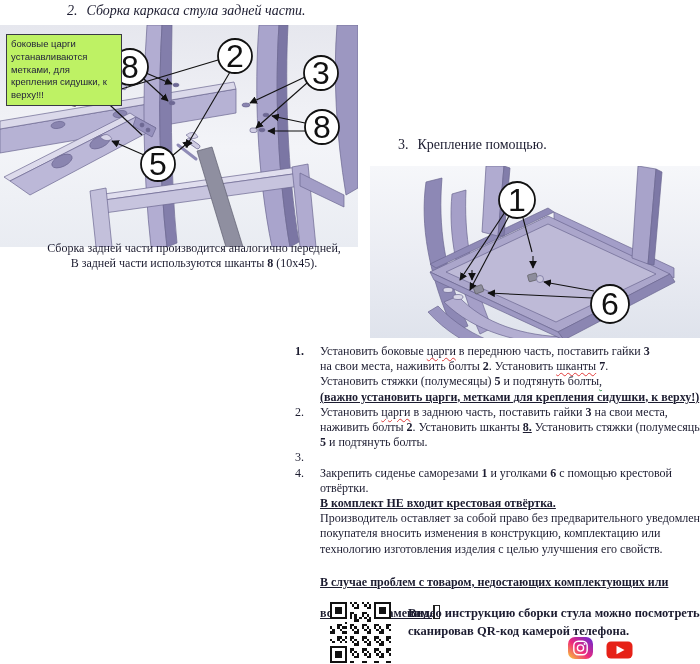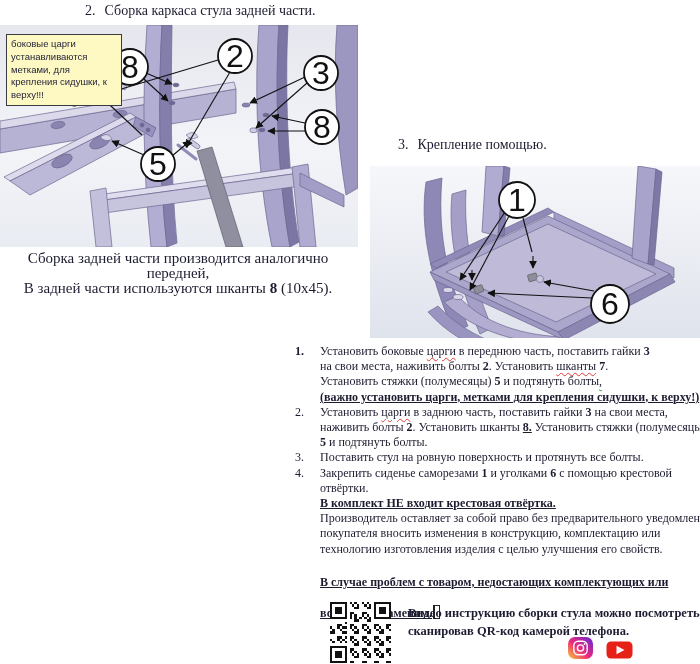--- a/index.html
+++ b/index.html
@@ -6,29 +6,29 @@
   body{width:700px;height:664px;background:#fff;overflow:hidden;position:relative;
        font-family:"Liberation Serif","DejaVu Serif",serif;color:#1c1c30;}
   .abs{position:absolute;}
   
   .sec-title{font-size:14px;white-space:nowrap;}
   .sec-title .tnum{margin-right:9px;}
   
   .diag{position:absolute;}
   .diag svg{display:block;}
   .d1bgc{background:linear-gradient(180deg,#e6e7ee 0%,#f3f4f8 55%,#e9ecf2 100%);}
-  .notebox{position:absolute;left:6px;top:34px;width:106px;background:#fef9c3;
+  .notebox{position:absolute;left:6px;top:34px;width:106px;background:#bef264;
            border:1px solid #3a3a45;padding:3px 4px;font-family:"Liberation Sans",sans-serif;
            font-size:9.5px;line-height:12.8px;color:#23233a;}
   .co{fill:#fff;stroke:#111;stroke-width:1.8;}
   .cot{font-family:"Liberation Sans",sans-serif;font-size:32px;fill:#111;text-anchor:middle;}
   .lead{stroke:#111;stroke-width:1.1;fill:none;}
   
-  .backnote{position:absolute;left:0;top:251px;width:356px;text-align:center;
-            font-size:15px;line-height:15px;}
+  .backnote{position:absolute;left:0;top:241px;width:356px;text-align:center;
+            font-size:12px;line-height:15px;padding-left:16px;}
   
   .instructions{position:absolute;left:293px;top:344px;width:407px;font-size:12px;line-height:15.2px;}
   .li{display:flex;}
   .li .num{width:27px;flex:0 0 27px;padding-left:2px;box-sizing:border-box;}
   .li:first-child .num{font-weight:bold;}
   .li .txt{white-space:nowrap;}
   .b{font-weight:bold;}
   .u{text-decoration:underline;text-decoration-thickness:1px;}
   .wavy-red{text-decoration-line:underline;text-decoration-style:wavy;text-decoration-color:#e03a3a;text-decoration-thickness:1px;text-underline-offset:2px;}
   .wavy-green{text-decoration-line:underline;text-decoration-style:wavy;text-decoration-color:#2e9e4f;text-decoration-thickness:1px;text-underline-offset:2px;}
@@ -37,21 +37,21 @@
               margin-left:1px;vertical-align:-2px;}
   
   .qr{position:absolute;left:330px;top:602px;}
   .vtext{position:absolute;left:408px;top:604px;font-weight:bold;font-size:12.5px;line-height:18px;white-space:nowrap;}
   .ig{position:absolute;left:567px;top:636px;width:27px;height:24px;cursor:pointer;}
   .yt{position:absolute;left:606px;top:641px;width:27px;height:18px;cursor:pointer;}
 </style>
 </head>
 <body>
 
-<div class="abs sec-title" style="left:85px;top:3px;">
+<div class="abs sec-title" style="left:67px;top:3px;font-style:italic;">
   <span class="tnum">2.</span><span>Сборка каркаса стула задней части.</span>
 </div>
 
 <div class="diag d1bgc" style="left:0;top:25px;width:358px;height:222px;">
   <svg width="358" height="222" viewBox="0 0 358 222">
     <defs>
       <marker id="ar1" viewBox="0 0 10 10" refX="9" refY="5" markerWidth="7" markerHeight="7" orient="auto-start-reverse">
         <path d="M0,0L10,5L0,10z" fill="#111"></path>
       </marker>
     </defs>
@@ -205,21 +205,20 @@
   <div class="li">
     <span class="num">1.</span>
     <span class="txt"><span>Установить боковые </span><span class="wavy-red">царги</span><span> в переднюю часть, поставить гайки </span><span class="b">3</span><br><span>на свои места, наживить болты </span><span class="b">2</span><span>. Установить </span><span class="wavy-red">шканты</span><span> </span><span class="b">7</span><span>.</span><br><span>Установить стяжки (полумесяцы) </span><span class="b">5</span><span> и подтянуть болты</span><span class="wavy-green">,</span><br><span class="b u">(важно установить царги, метками для крепления сидушки, к верху!)</span></span>
   </div>
   <div class="li">
     <span class="num">2.</span>
     <span class="txt"><span>Установить </span><span class="wavy-red">царги</span><span> в заднюю часть, поставить гайки </span><span class="b">3</span><span> на свои места,</span><br><span>наживить болты </span><span class="b">2</span><span>. Установить шканты </span><span class="b u">8.</span><span> Установить стяжки (полумесяцы)</span><br><span class="b">5</span><span> и подтянуть болты.</span></span>
   </div>
   <div class="li">
     <span class="num">3.</span>
-    <span class="txt"><span>Поставить стул на ровную поверхность и протянуть все болты.</span></span>
   </div>
   <div class="li">
     <span class="num">4.</span>
     <span class="txt"><span> Закрепить сиденье саморезами </span><span class="b">1</span><span> и уголками </span><span class="b">6</span><span> с помощью крестовой</span><br><span>отвёртки.</span><br><span class="b u">В комплект НЕ входит крестовая отвёртка.</span><br><span>Производитель оставляет за собой право без предварительного уведомления</span><br><span>покупателя вносить изменения в конструкцию, комплектацию или</span><br><span>технологию изготовления изделия с целью улучшения его свойств.</span></span>
   </div>
   <div class="wa-block">
     <span><span class="b u">В случае проблем с товаром, недостающих комплектующих или</span><br><br><span class="b u">всё быстро заменим.</span></span><span class="cursor-box"></span>
   </div>
 </div>
 

